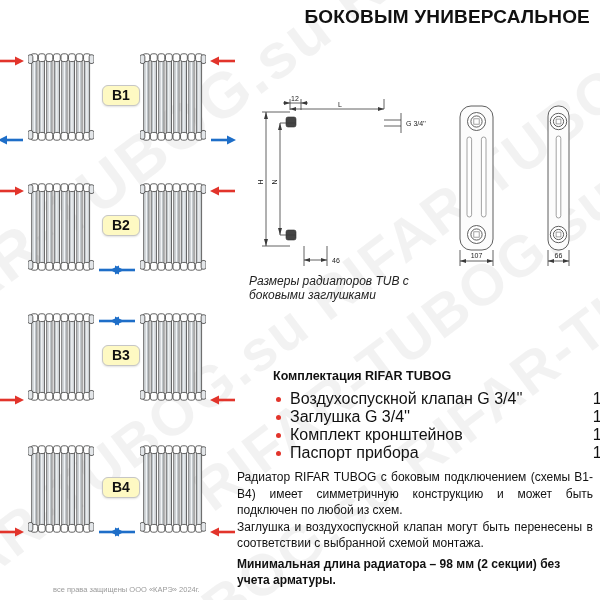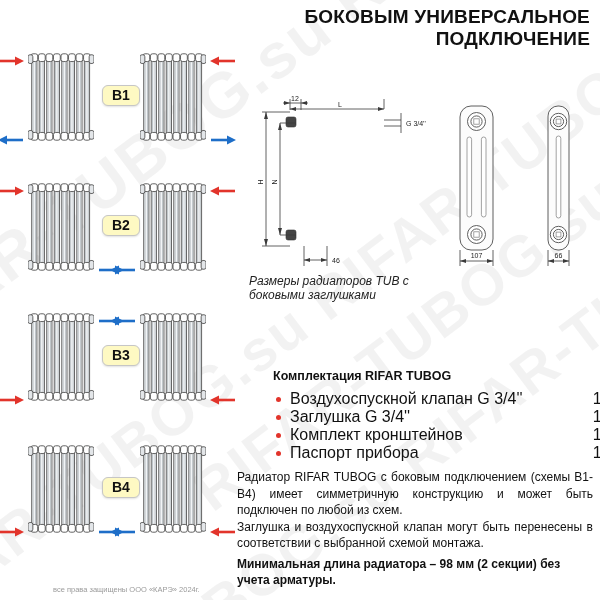--- a/index.html
+++ b/index.html
@@ -64,21 +64,20 @@
 
 <div class="page">
 
   <div class="wm wm1">RIFAR-TUBOG.su   RIFAR-TUBOG.su   RIFAR-TUBOG.su   </div>
   <div class="wm wm2">RIFAR-TUBOG.su   RIFAR-TUBOG.su   RIFAR-TUBOG.su   </div>
   <div class="wm wm3">RIFAR-TUBOG.su   RIFAR-TUBOG.su   RIFAR-TUBOG.su   </div>
   <div class="wm wm4">RIFAR-TUBOG.su   RIFAR-TUBOG.su   RIFAR-TUBOG.su   </div>
 
   <div class="title">
     <div>БОКОВЫМ УНИВЕРСАЛЬНОЕ</div>
-    <div>ПОДКЛЮЧЕНИЕ</div>
   </div>
 
   <div class="schemes" id="schemes">
       <div class="scheme" style="top: 5px;">
         <div class="radwrap l">
           <svg class="radsvg" viewBox="0 0 68 100">
             <g>
               <rect class="rt" x="3.80" y="9" width="5.4" height="82" rx="1.5"></rect>
               <rect class="ri" x="5.20" y="13" width="2.6" height="74" rx="1.3"></rect>
               <rect class="rc" x="3.00" y="5.5" width="7" height="8" rx="2.2"></rect>

